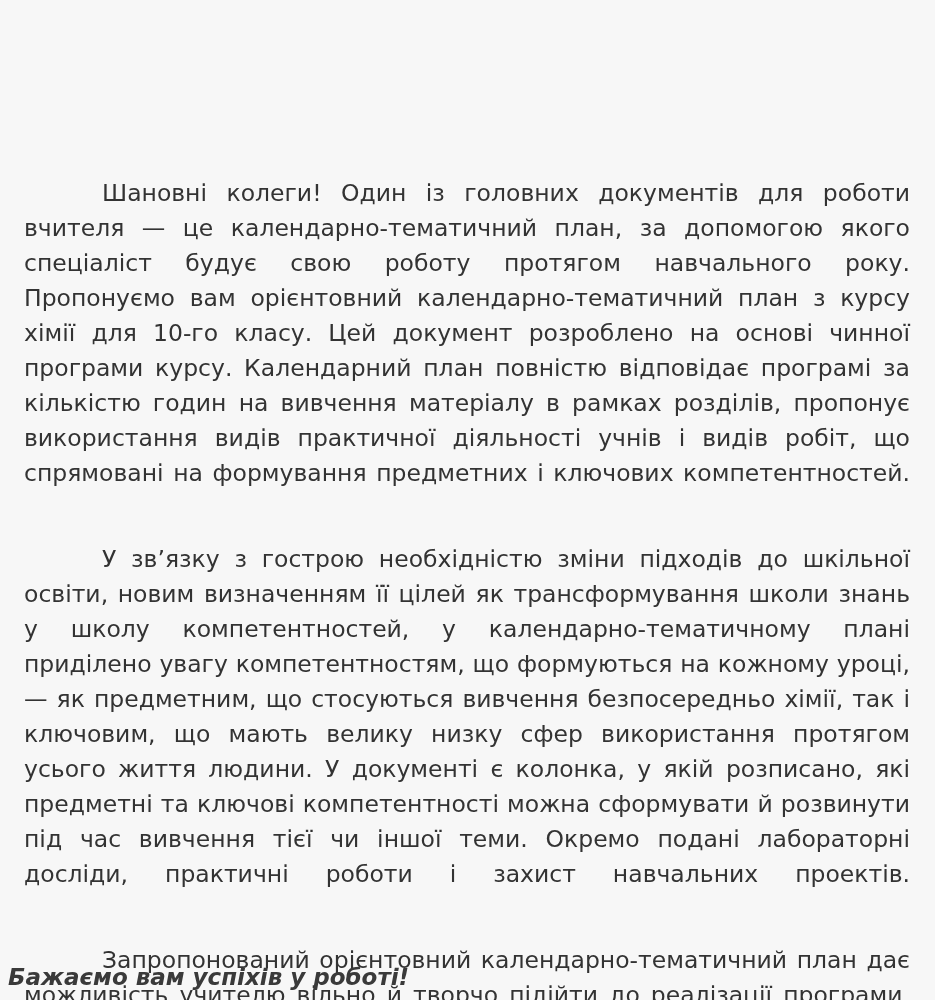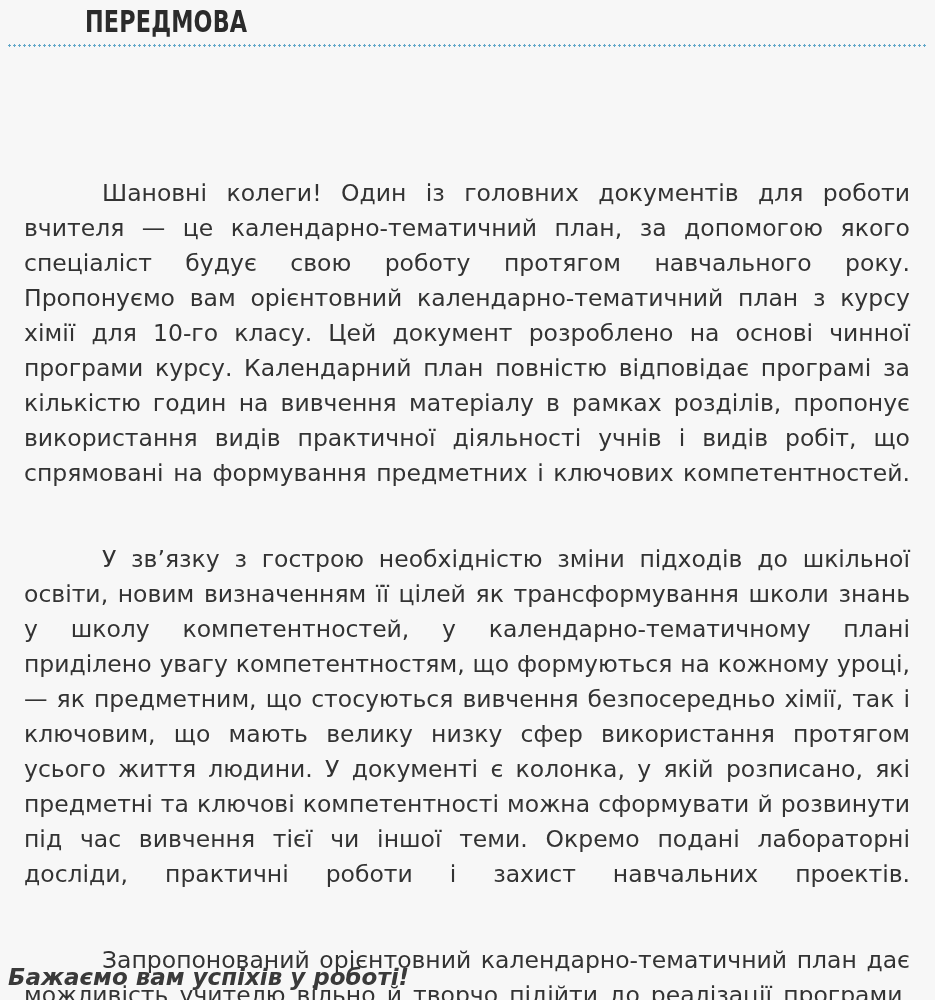--- a/index.html
+++ b/index.html
@@ -102,24 +102,20 @@
     font-style: italic;
     font-weight: 700;
     color: #3a3a3a;
   }
 </style>
 </head>
 <body>
 
 <div class="page">
 
-  <div class="header">
-    <div class="chapter-title">ПЕРЕДМОВА</div>
-    <div class="rule-dotted"></div>
-  </div>
 
   <div class="content">
     <p class="para">Шановні колеги! Один із головних документів для роботи вчителя — це календарно-тематичний план, за допомогою якого спеціаліст будує свою роботу протягом навчального року. Пропонуємо вам орієнтовний календарно-тематичний план з курсу хімії для 10-го класу. Цей документ розроблено на основі чинної програми курсу. Календарний план повністю відповідає програмі за кількістю годин на вивчення матеріалу в рамках розділів, пропонує використання видів практичної діяльності учнів і видів робіт, що спрямовані на формування предметних і ключових компетентностей.</p>
     <p class="para">У зв’язку з гострою необхідністю зміни підходів до шкільної освіти, новим визначенням її цілей як трансформування школи знань у школу компетентностей, у календарно-тематичному плані приділено увагу компетентностям, що формуються на кожному уроці, — як предметним, що стосуються вивчення безпосередньо хімії, так і ключовим, що мають велику низку сфер використання протягом усього життя людини. У документі є колонка, у якій розписано, які предметні та ключові компетентності можна сформувати й розвинути під час вивчення тієї чи іншої теми. Окремо подані лабораторні досліди, практичні роботи і захист навчальних проектів.</p>
     <p class="para">Запропонований орієнтовний календарно-тематичний план дає можливість учителю вільно й творчо підійти до реалізації програми, враховуючи інтереси й рівень підготовки учнів, умови навчання та інші індивідуальні особливості.</p>
   </div>
 
   <div class="closing">Бажаємо вам успіхів у роботі!</div>
 
 </div>

